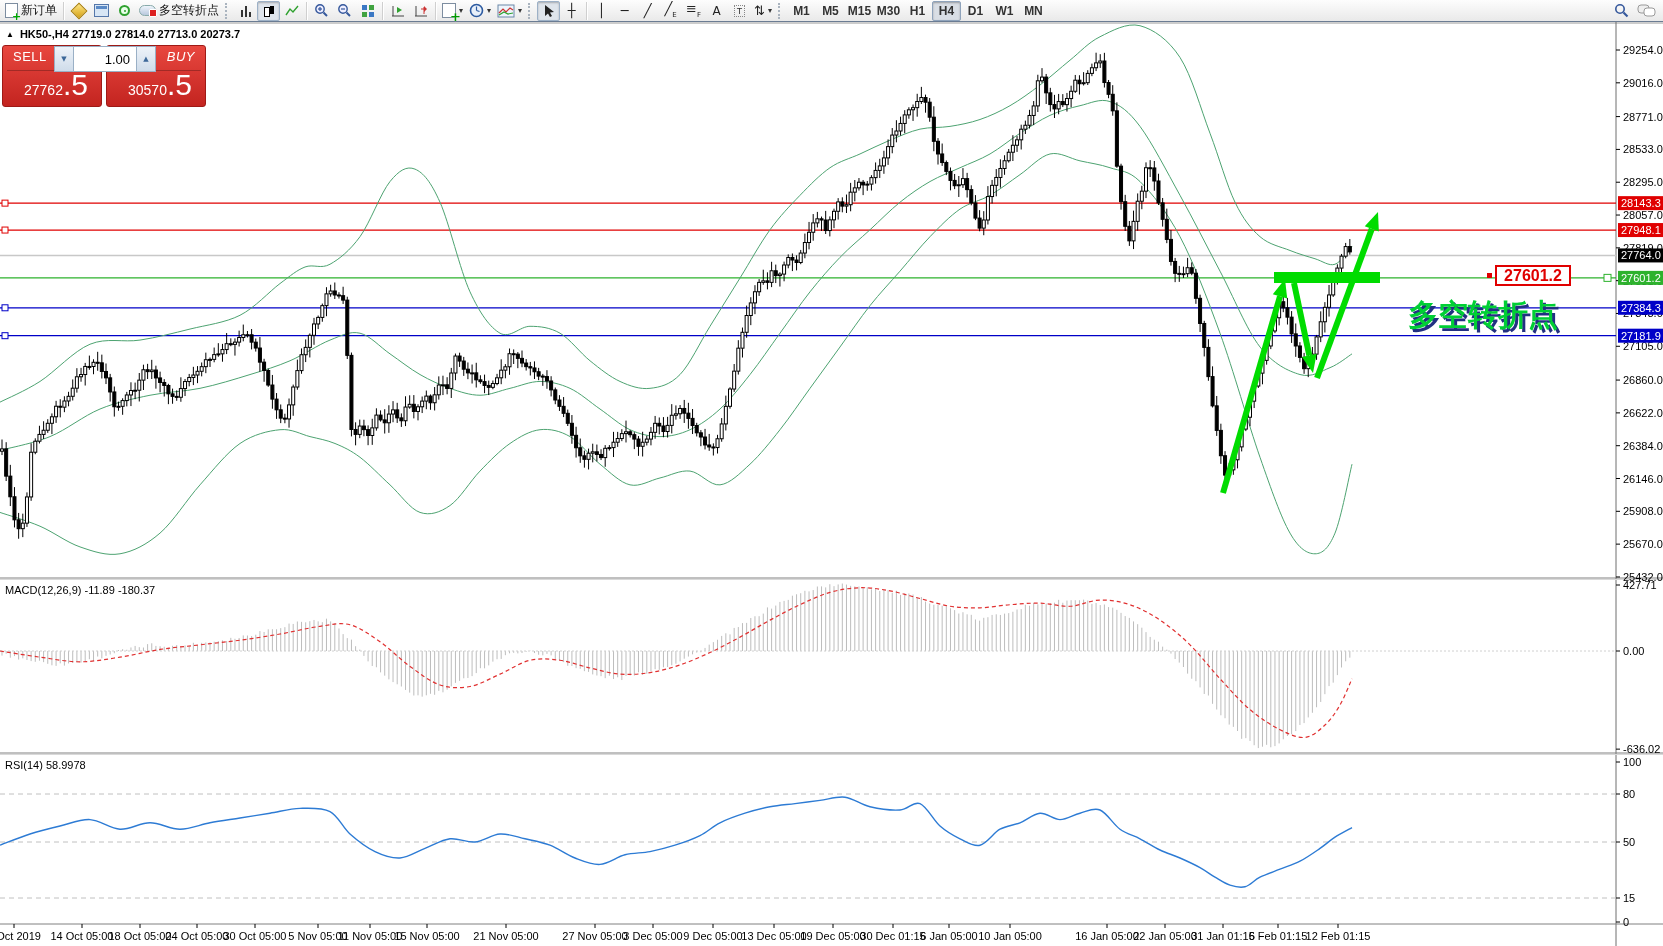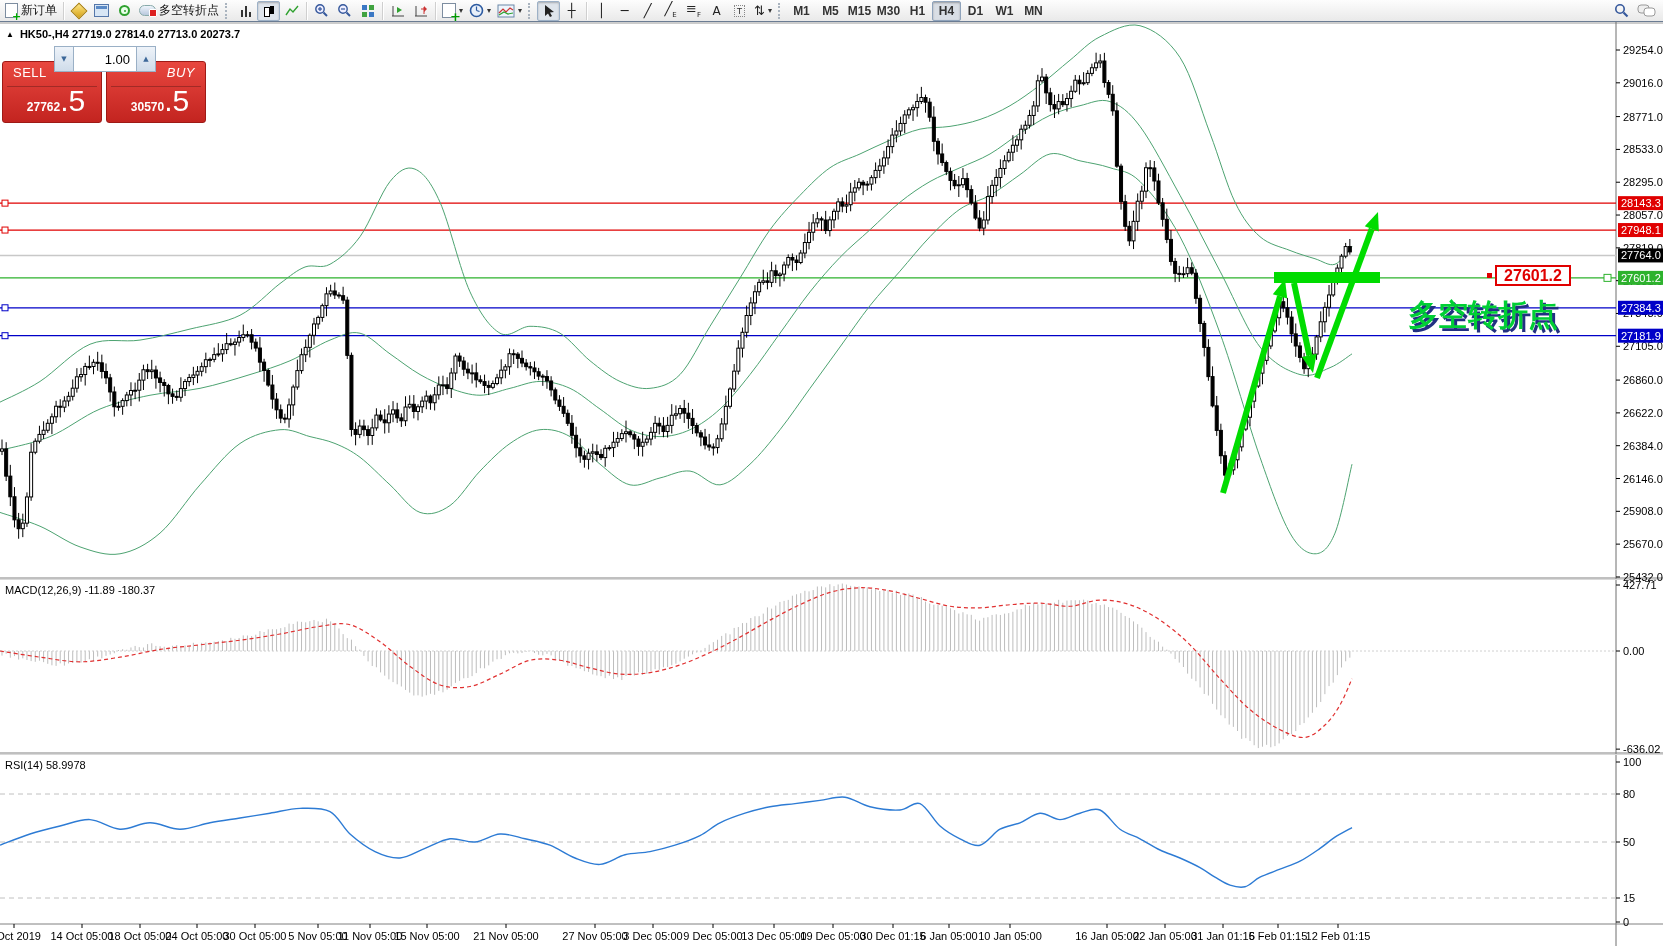--- a/index.html
+++ b/index.html
@@ -38,28 +38,28 @@
   .ic-tile span{position:absolute;width:5px;height:5px;}
   .caret{font:8px "DejaVu Sans",sans-serif;color:#333;}
   .uni{font-family:"DejaVu Sans",sans-serif;font-size:13px;color:#222;line-height:1;}
   
   .chart-wrap{position:absolute;left:0;top:22px;width:1663px;height:924px;background:#fff;}
   svg{display:block;}
   .symline{position:absolute;left:6px;top:6px;font-size:11px;font-weight:bold;color:#000;display:flex;gap:6px;align-items:center;}
   .symline .tri{font-size:8px;color:#000;}
   
   .ocp{position:absolute;left:2px;top:23px;width:206px;height:62px;}
-  .ocp .panel{position:absolute;top:16px;width:100px;height:62px;border-radius:3px;
+  .ocp .panel{position:absolute;top:0;width:100px;height:62px;border-radius:3px;
      background:linear-gradient(#e8473f,#c32420);border:1px solid #9e1a16;box-sizing:border-box;color:#fff;}
   .ocp .sellp{left:0;} .ocp .buyp{right:2px;}
   .ocp .blab{position:absolute;top:3px;font-size:13px;letter-spacing:.5px;}
   .ocp .sellp .blab{left:10px;} .ocp .buyp .blab{right:10px;font-style:italic;}
   .ocp .labline{position:absolute;top:24px;left:4px;right:4px;height:1px;background:rgba(0,0,0,.25);}
   .ocp .bigpx{position:absolute;bottom:4px;left:0;right:0;text-align:center;white-space:nowrap;}
-  .ocp .bigpx .m{font-size:12px;font-weight:bold;vertical-align:baseline;margin-left:8px;}
+  .ocp .bigpx .m{font-size:14px;font-weight:normal;vertical-align:baseline;margin-left:8px;}
   .ocp .bigpx .f{font-size:30px;font-weight:400;vertical-align:baseline;}
   .vol{position:absolute;left:52px;top:1px;width:102px;height:26px;display:flex;background:#fff;border:1px solid #9ab0c6;box-sizing:border-box;}
   .vol .sp{width:19px;height:100%;background:linear-gradient(#eef3f9,#cfdcea);border:0;border-right:1px solid #9ab0c6;font:7px "DejaVu Sans",sans-serif;color:#3d6899;}
   .vol .sp.up{border-left:1px solid #9ab0c6;border-right:0;}
   .vol input{flex:1;border:0;outline:0;text-align:right;font:13px "Liberation Sans",sans-serif;padding-right:6px;min-width:0;padding-left:21px;}
 </style>
 </head>
 <body>
 
 <div class="app">

